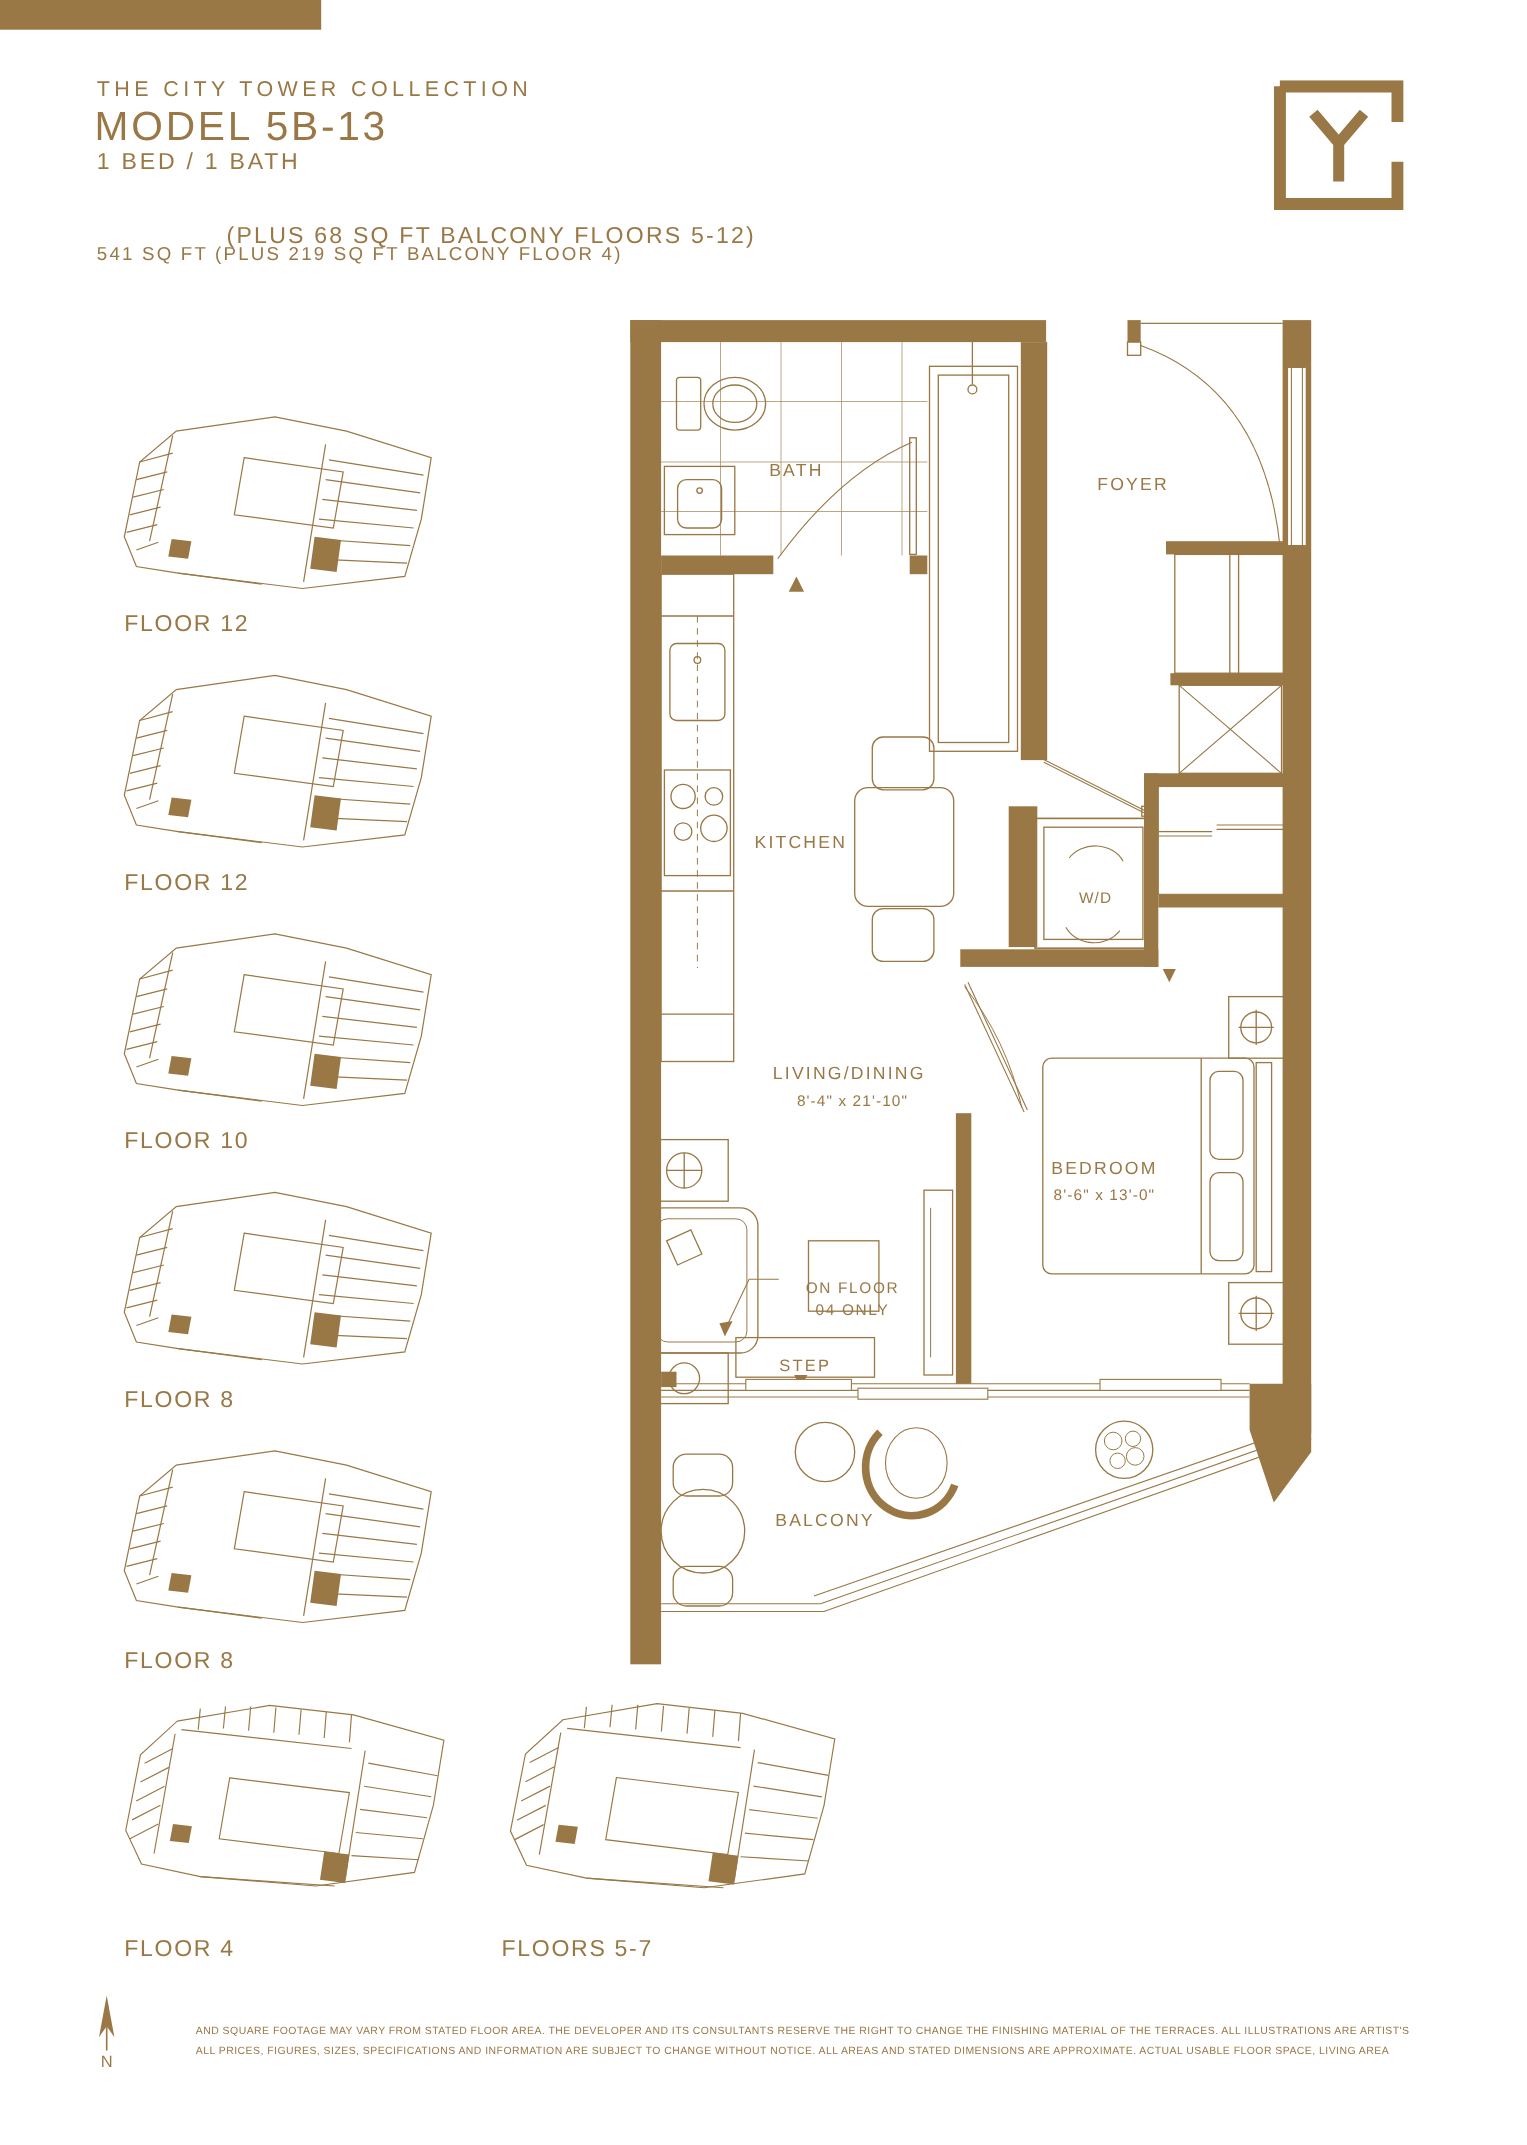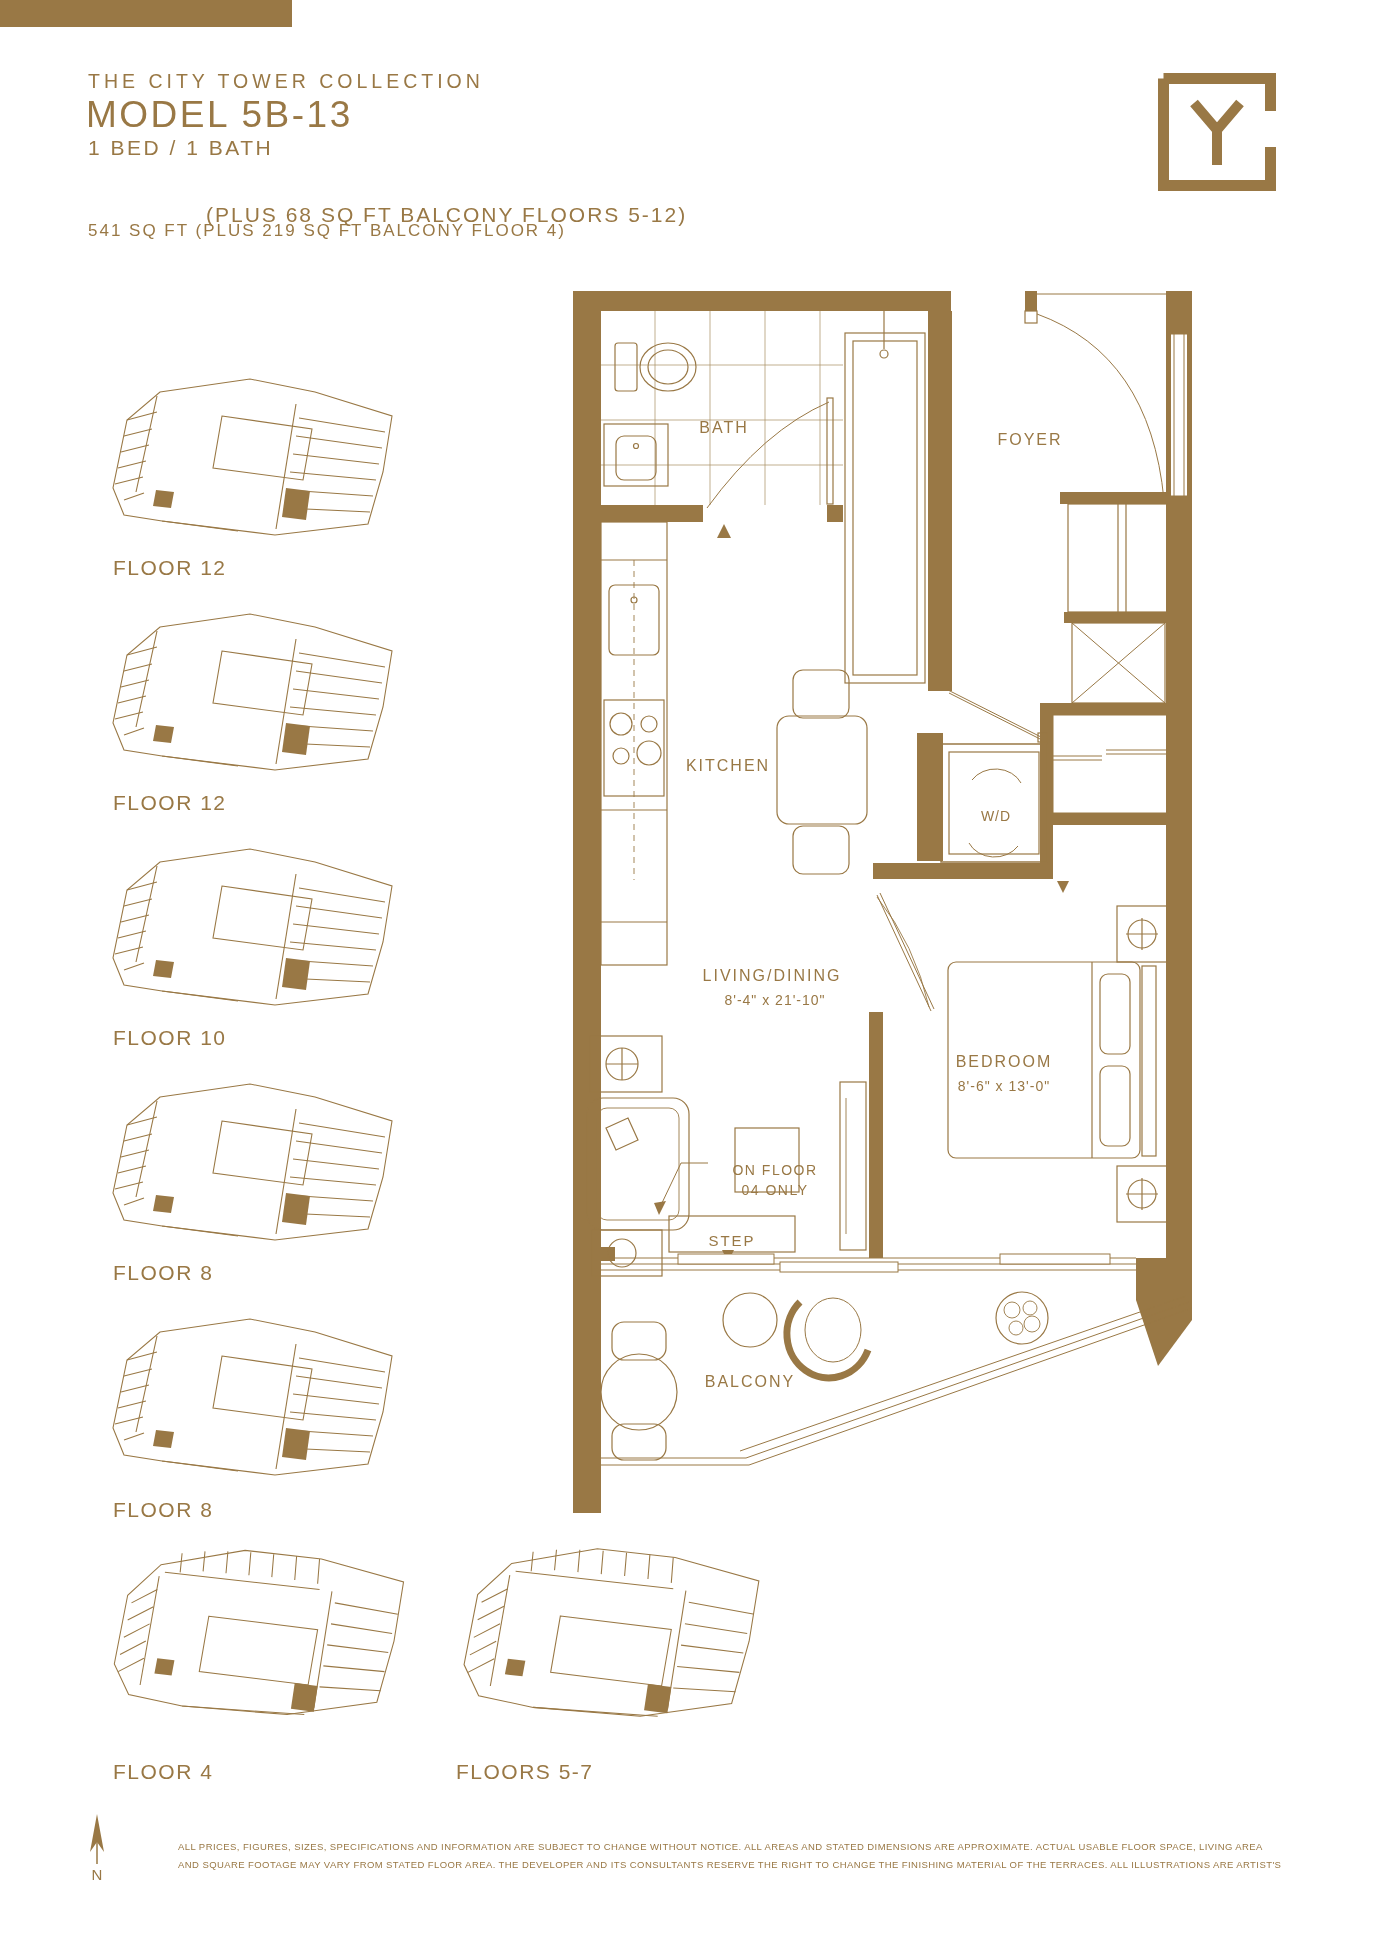--- a/index.html
+++ b/index.html
@@ -280,17 +280,17 @@
     </g>
   </svg>
 
   <svg class="abs" style="left:84px;top:1812px" width="26" height="54" viewBox="0 0 26 54">
     <polygon points="13,2 6,40 13,30 20,40" fill="#997845"></polygon>
     <path d="M 13,30 V 52" stroke="#997845" stroke-width="1.5"></path>
   </svg>
   <div class="abs north-label">N</div>
 
   <div class="abs disc" style="top:1838px">
+    <div>AND SQUARE FOOTAGE MAY VARY FROM STATED FLOOR AREA. THE DEVELOPER AND ITS CONSULTANTS RESERVE THE RIGHT TO CHANGE THE FINISHING MATERIAL OF THE TERRACES. ALL ILLUSTRATIONS ARE ARTIST'S</div>
     <div>ALL PRICES, FIGURES, SIZES, SPECIFICATIONS AND INFORMATION ARE SUBJECT TO CHANGE WITHOUT NOTICE. ALL AREAS AND STATED DIMENSIONS ARE APPROXIMATE. ACTUAL USABLE FLOOR SPACE, LIVING AREA</div>
-    <div>AND SQUARE FOOTAGE MAY VARY FROM STATED FLOOR AREA. THE DEVELOPER AND ITS CONSULTANTS RESERVE THE RIGHT TO CHANGE THE FINISHING MATERIAL OF THE TERRACES. ALL ILLUSTRATIONS ARE ARTIST'S</div>
   </div>
 
 </div>
 
 </body></html>

